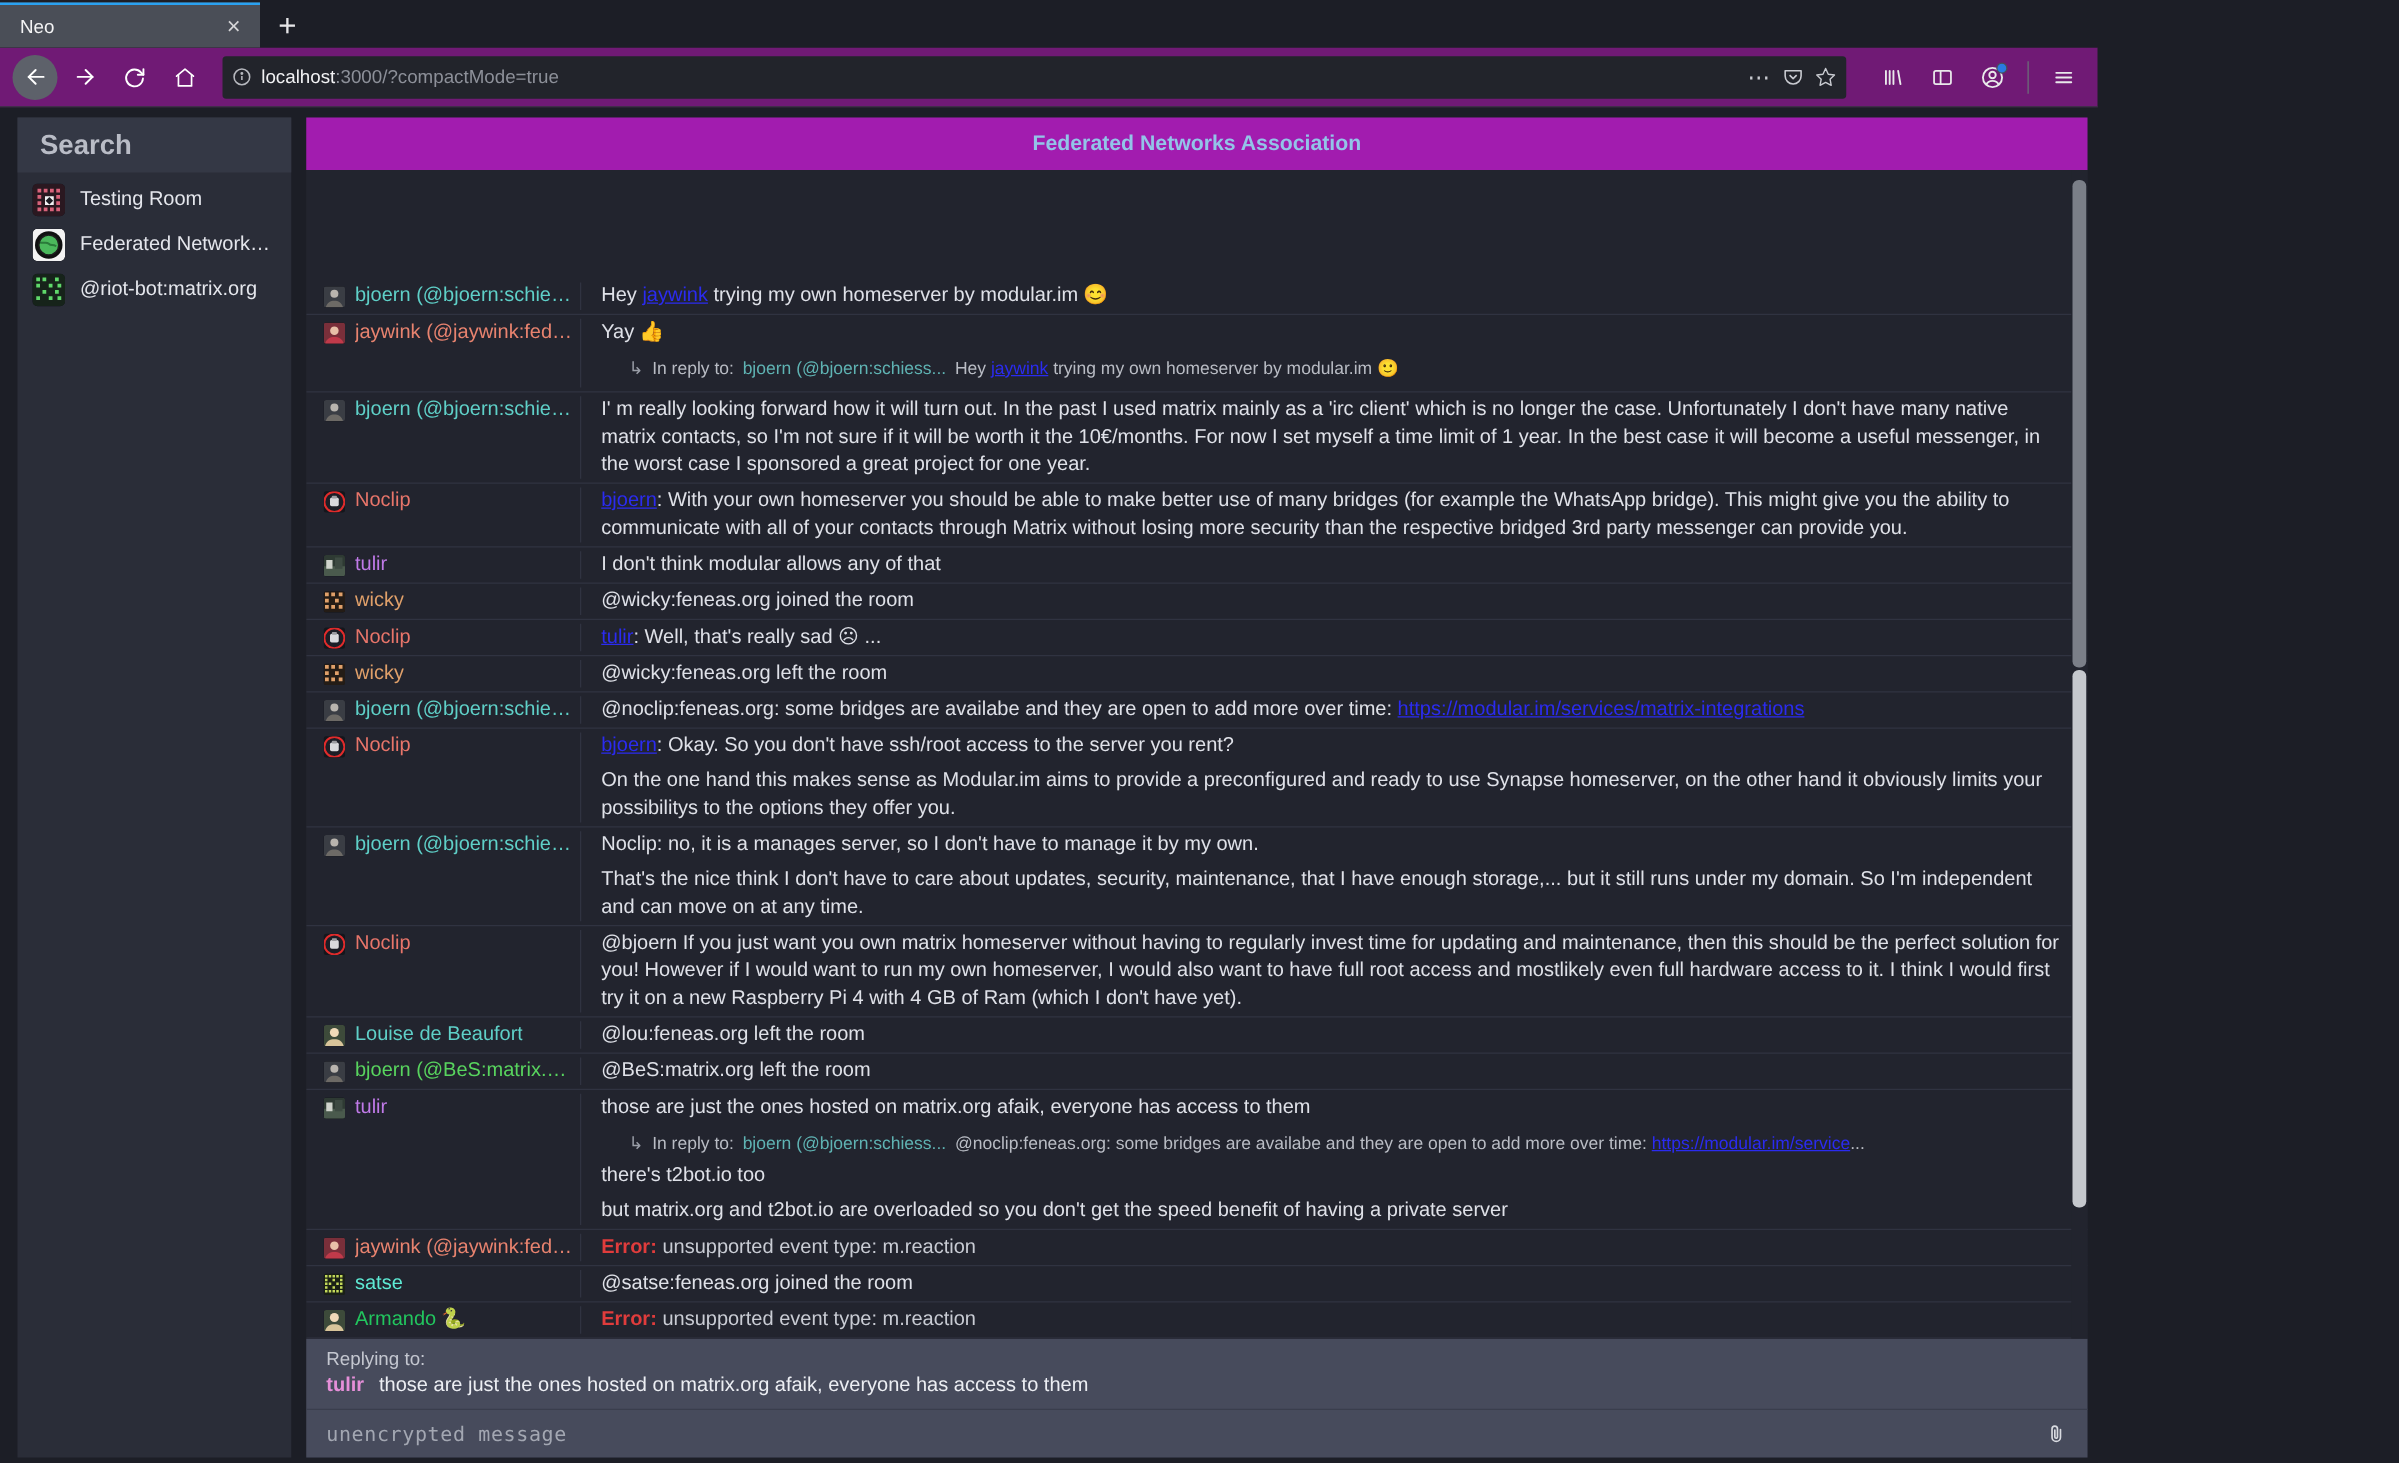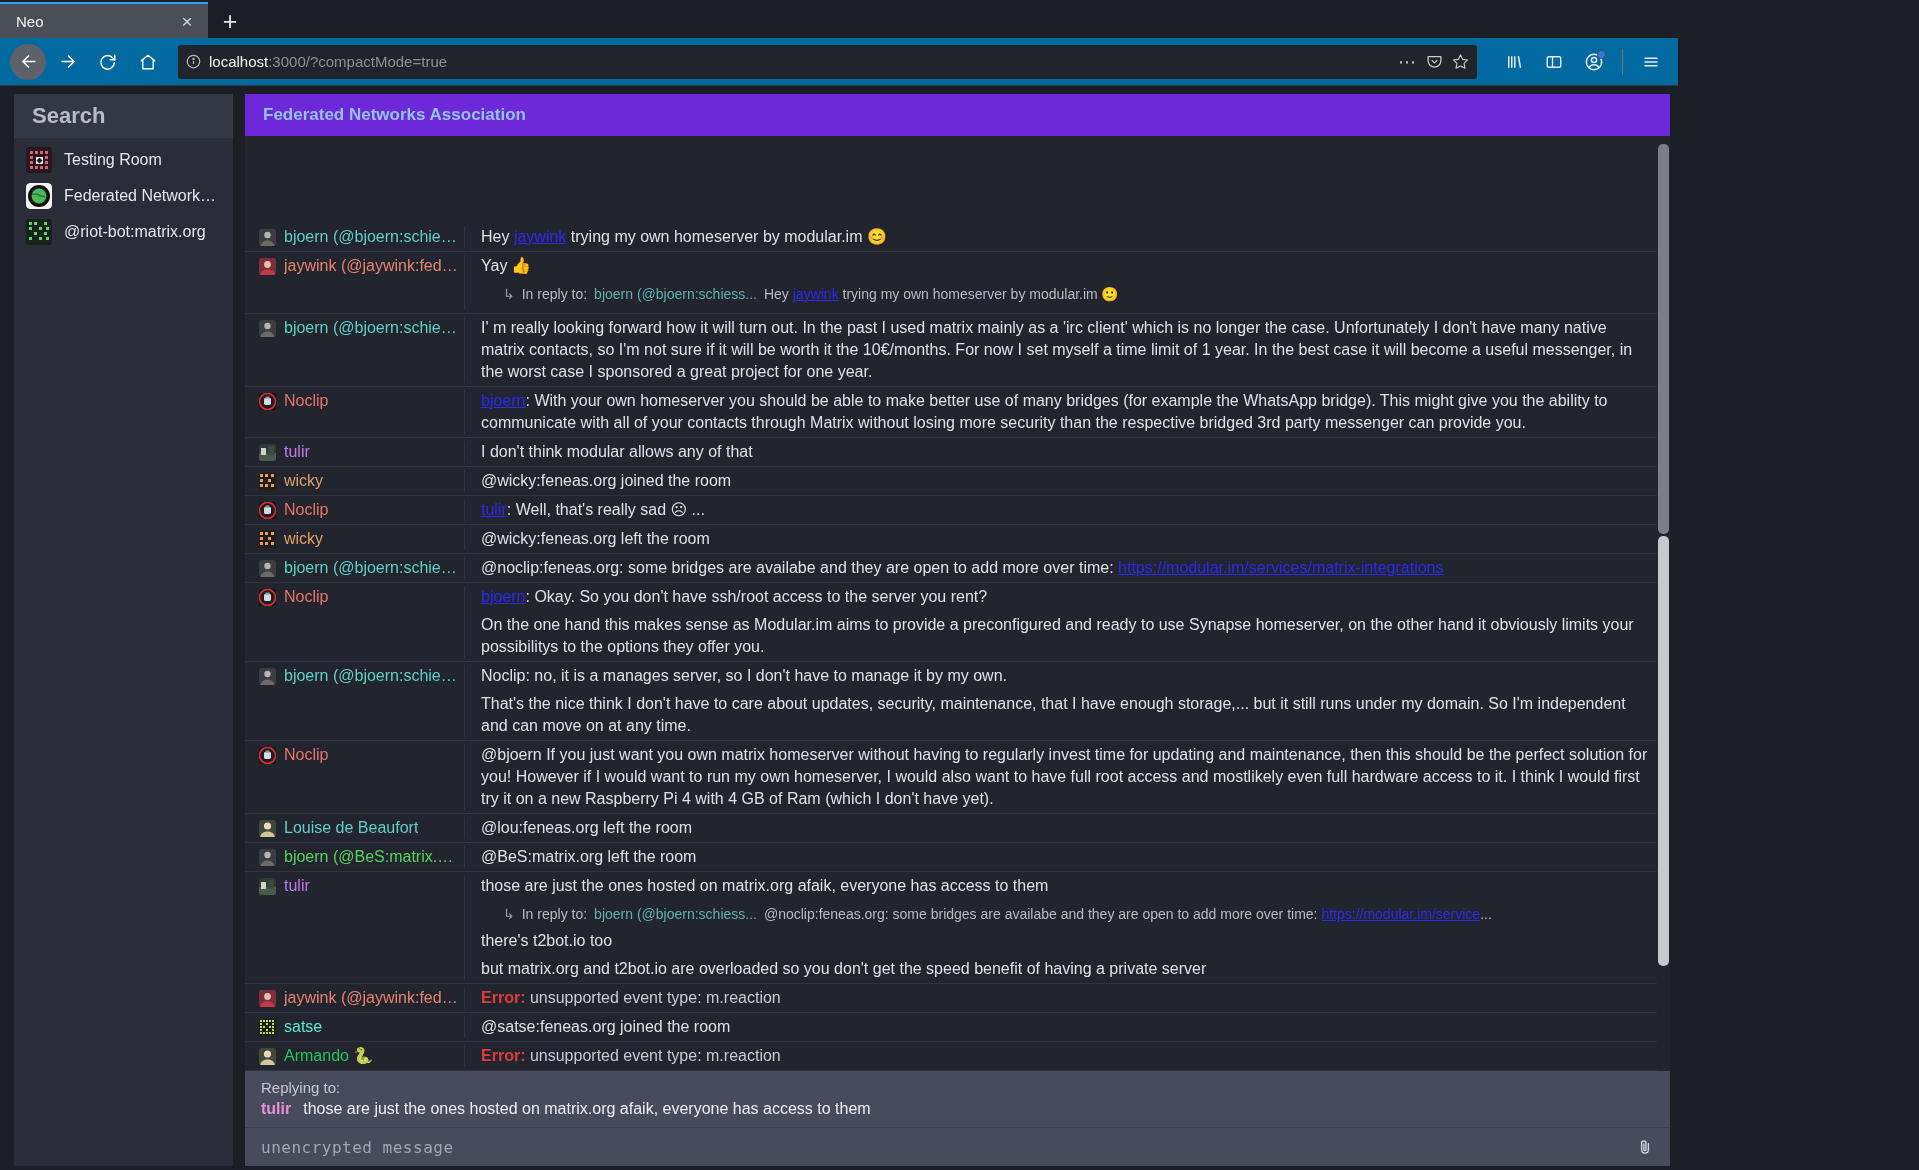--- a/index.html
+++ b/index.html
@@ -27,21 +27,21 @@
   .tab-close {
     color: #d6d6d8; font-size: 19px; line-height: 1; width: 22px; height: 22px;
     display: flex; align-items: center; justify-content: center; cursor: pointer;
   }
   .newtab {
     width: 36px; height: 34px; color: #e6e6e8; font-size: 25px; font-weight: 300;
     display: flex; align-items: center; justify-content: center; margin-left: 4px; cursor: pointer;
   }
 
   .navbar {
-    height: 48px; background: #0369a1; display: flex; align-items: center;
+    height: 48px; background: #701a75; display: flex; align-items: center;
     padding: 0 10px; gap: 4px; flex: 0 0 48px; border-bottom: 1px solid #32353d; justify-content: flex-end;
   }
   .navbtn {
     width: 36px; height: 36px; display: flex; align-items: center; justify-content: center;
     color: #ffffff; cursor: pointer; border-radius: 50%;
   }
   .navbtn.back { background: #5d616a; }
   .navbtn svg { display: block; }
 
   .urlbar {
@@ -93,22 +93,22 @@
     font-size: 16px; color: #e4e6ec; white-space: nowrap; overflow: hidden;
     text-overflow: ellipsis;
   }
 
   
   .chat {
     flex: 1; display: flex; flex-direction: column; background: #22242e;
     min-width: 0; min-height: 0; margin-right: 8px;
   }
   .room-header {
-    height: 42px; background: #6d28d9; display: flex; align-items: center;
-    padding: 0 18px; flex: 0 0 42px;
+    height: 42px; background: #a21caf; display: flex; align-items: center;
+    padding: 0 18px; flex: 0 0 42px; justify-content: center;
   }
   .room-header .title { color: #93c4e8; font-size: 17px; font-weight: 700; }
 
   .timeline {
     flex: 1; overflow: hidden; position: relative; background: #22242e;
     display: flex; flex-direction: column; justify-content: flex-end;
   }
   .tl-inner { width: 100%; }
 
   .ev {

